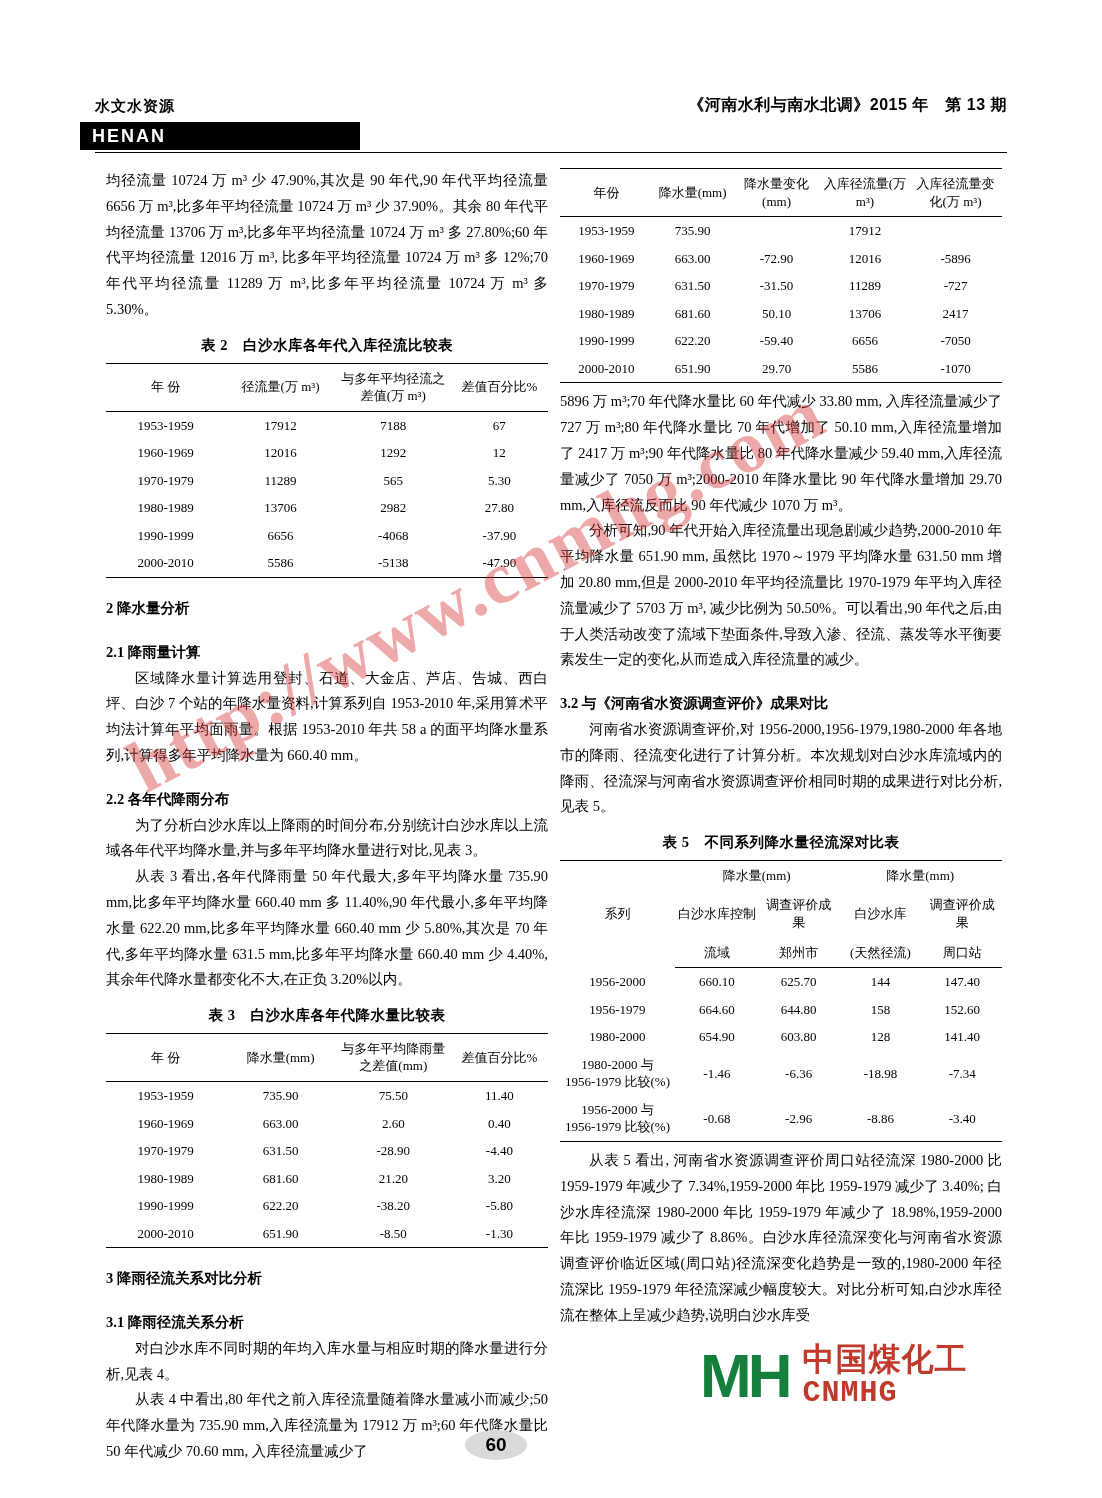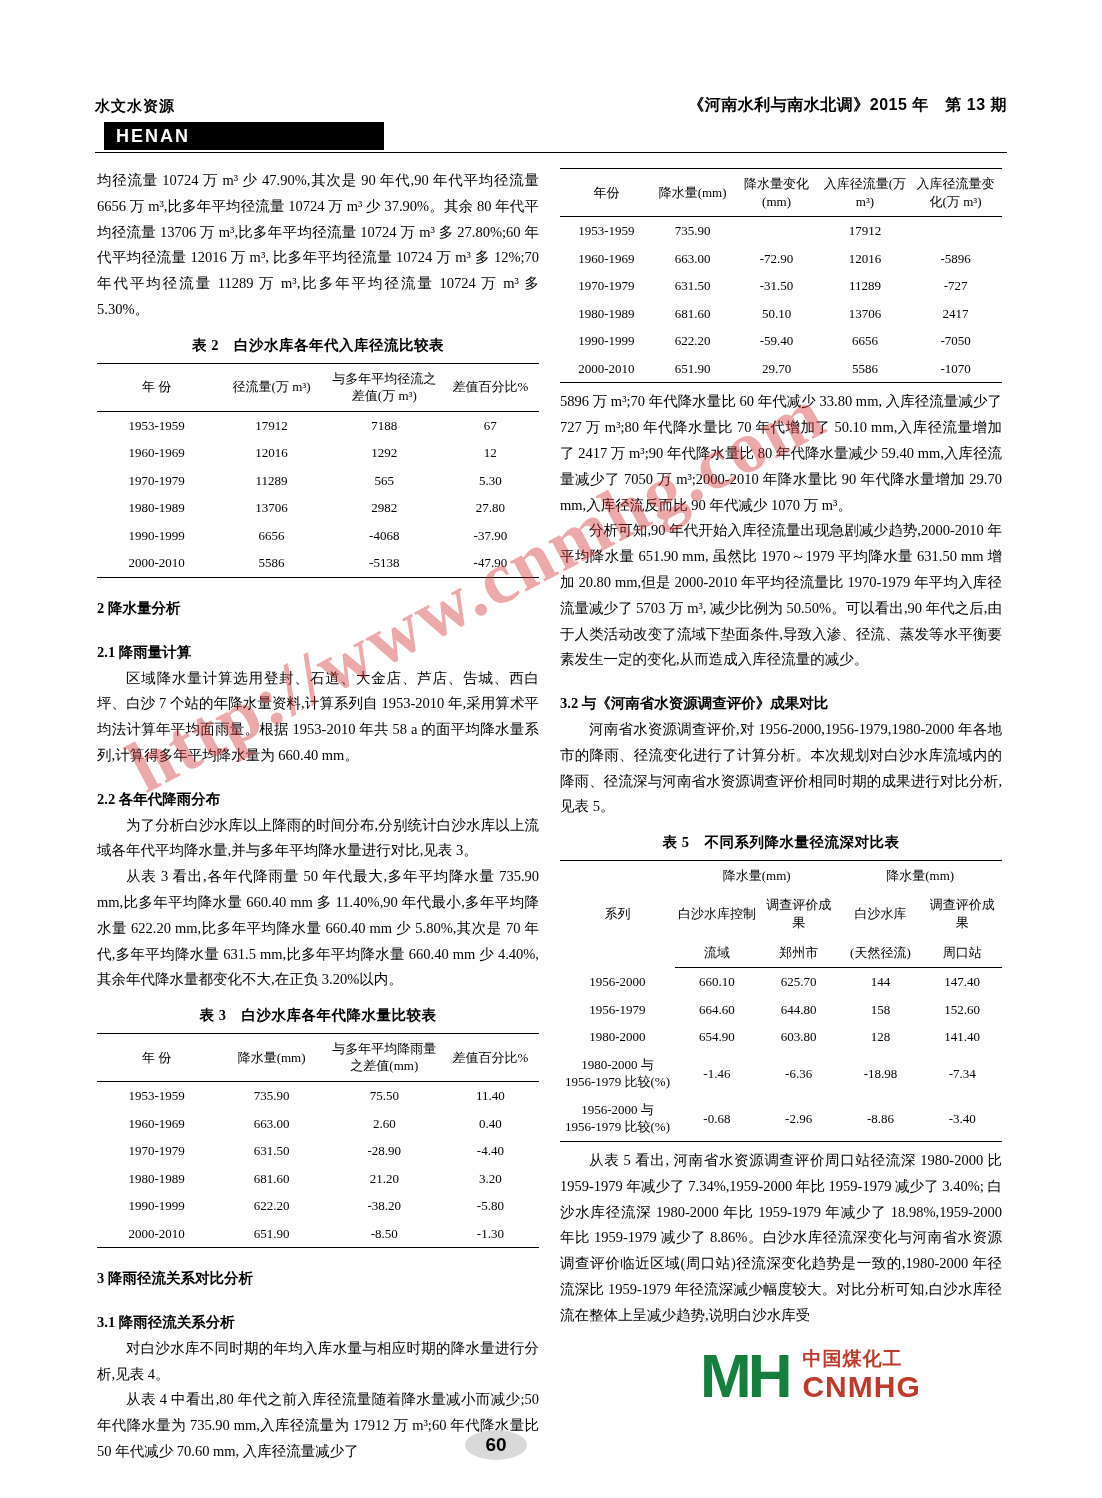--- a/index.html
+++ b/index.html
@@ -25,21 +25,21 @@
   .header-left {
     font-family:"Liberation Sans","DejaVu Sans",sans-serif;
     font-size:15px; font-weight:bold; letter-spacing:1px;
   }
   .header-right {
     font-family:"Liberation Sans","DejaVu Sans",sans-serif;
     font-size:16px; font-weight:bold; letter-spacing:0.5px;
   }
   .henan-bar {
     position:absolute;
-    left:104px; top:122px; width:280px; height:28px;
+    left:80px; top:122px; width:280px; height:28px;
     background:#000;
   }
   .henan-bar span {
     color:#fff;
     font-family:"Liberation Sans","DejaVu Sans",sans-serif;
     font-size:18px; font-weight:bold;
     letter-spacing:2px;
     line-height:28px;
     padding-left:12px;
     display:block;
@@ -51,21 +51,21 @@
   }
   
   .col {
     position:absolute;
     top:168px;
     width:442px;
     font-size:14.5px;
     line-height:1.78;
     text-align:justify;
   }
-  .col.left { left:97px; }
+  .col.left { left:106px; }
   .col.right { left:560px; }
 
   p { margin:0; }
   .indent { text-indent:2em; }
   .sec-title { font-weight:bold; margin-top:18px; font-family:Liberation Serif, serif; }
   .para { margin-bottom:0px; }
 
   
   .tbl-caption {
     text-align:center;
@@ -128,24 +128,24 @@
     color:#15803d;
     letter-spacing:-4px;
     line-height:1;
   }
   .logo .txt {
     margin-left:14px;
     line-height:1.1;
   }
   .logo .txt .cn {
     font-family:"Liberation Sans","DejaVu Sans",sans-serif;
-    font-size:19px; font-weight:bold; color:#c0392b; letter-spacing:1px;
+    font-size:32px; font-weight:bold; color:#c0392b; letter-spacing:1px;
   }
   .logo .txt .en {
-    font-family:Liberation Sans, sans-serif;
+    font-family:Liberation Mono, monospace;
     font-size:30px; font-weight:bold; color:#c0392b; letter-spacing:1px;
   }
   
   .pagenum {
     position:absolute;
     left:0; right:0; bottom:38px;
     text-align:center;
   }
   .pagenum .oval {
     display:inline-block;

